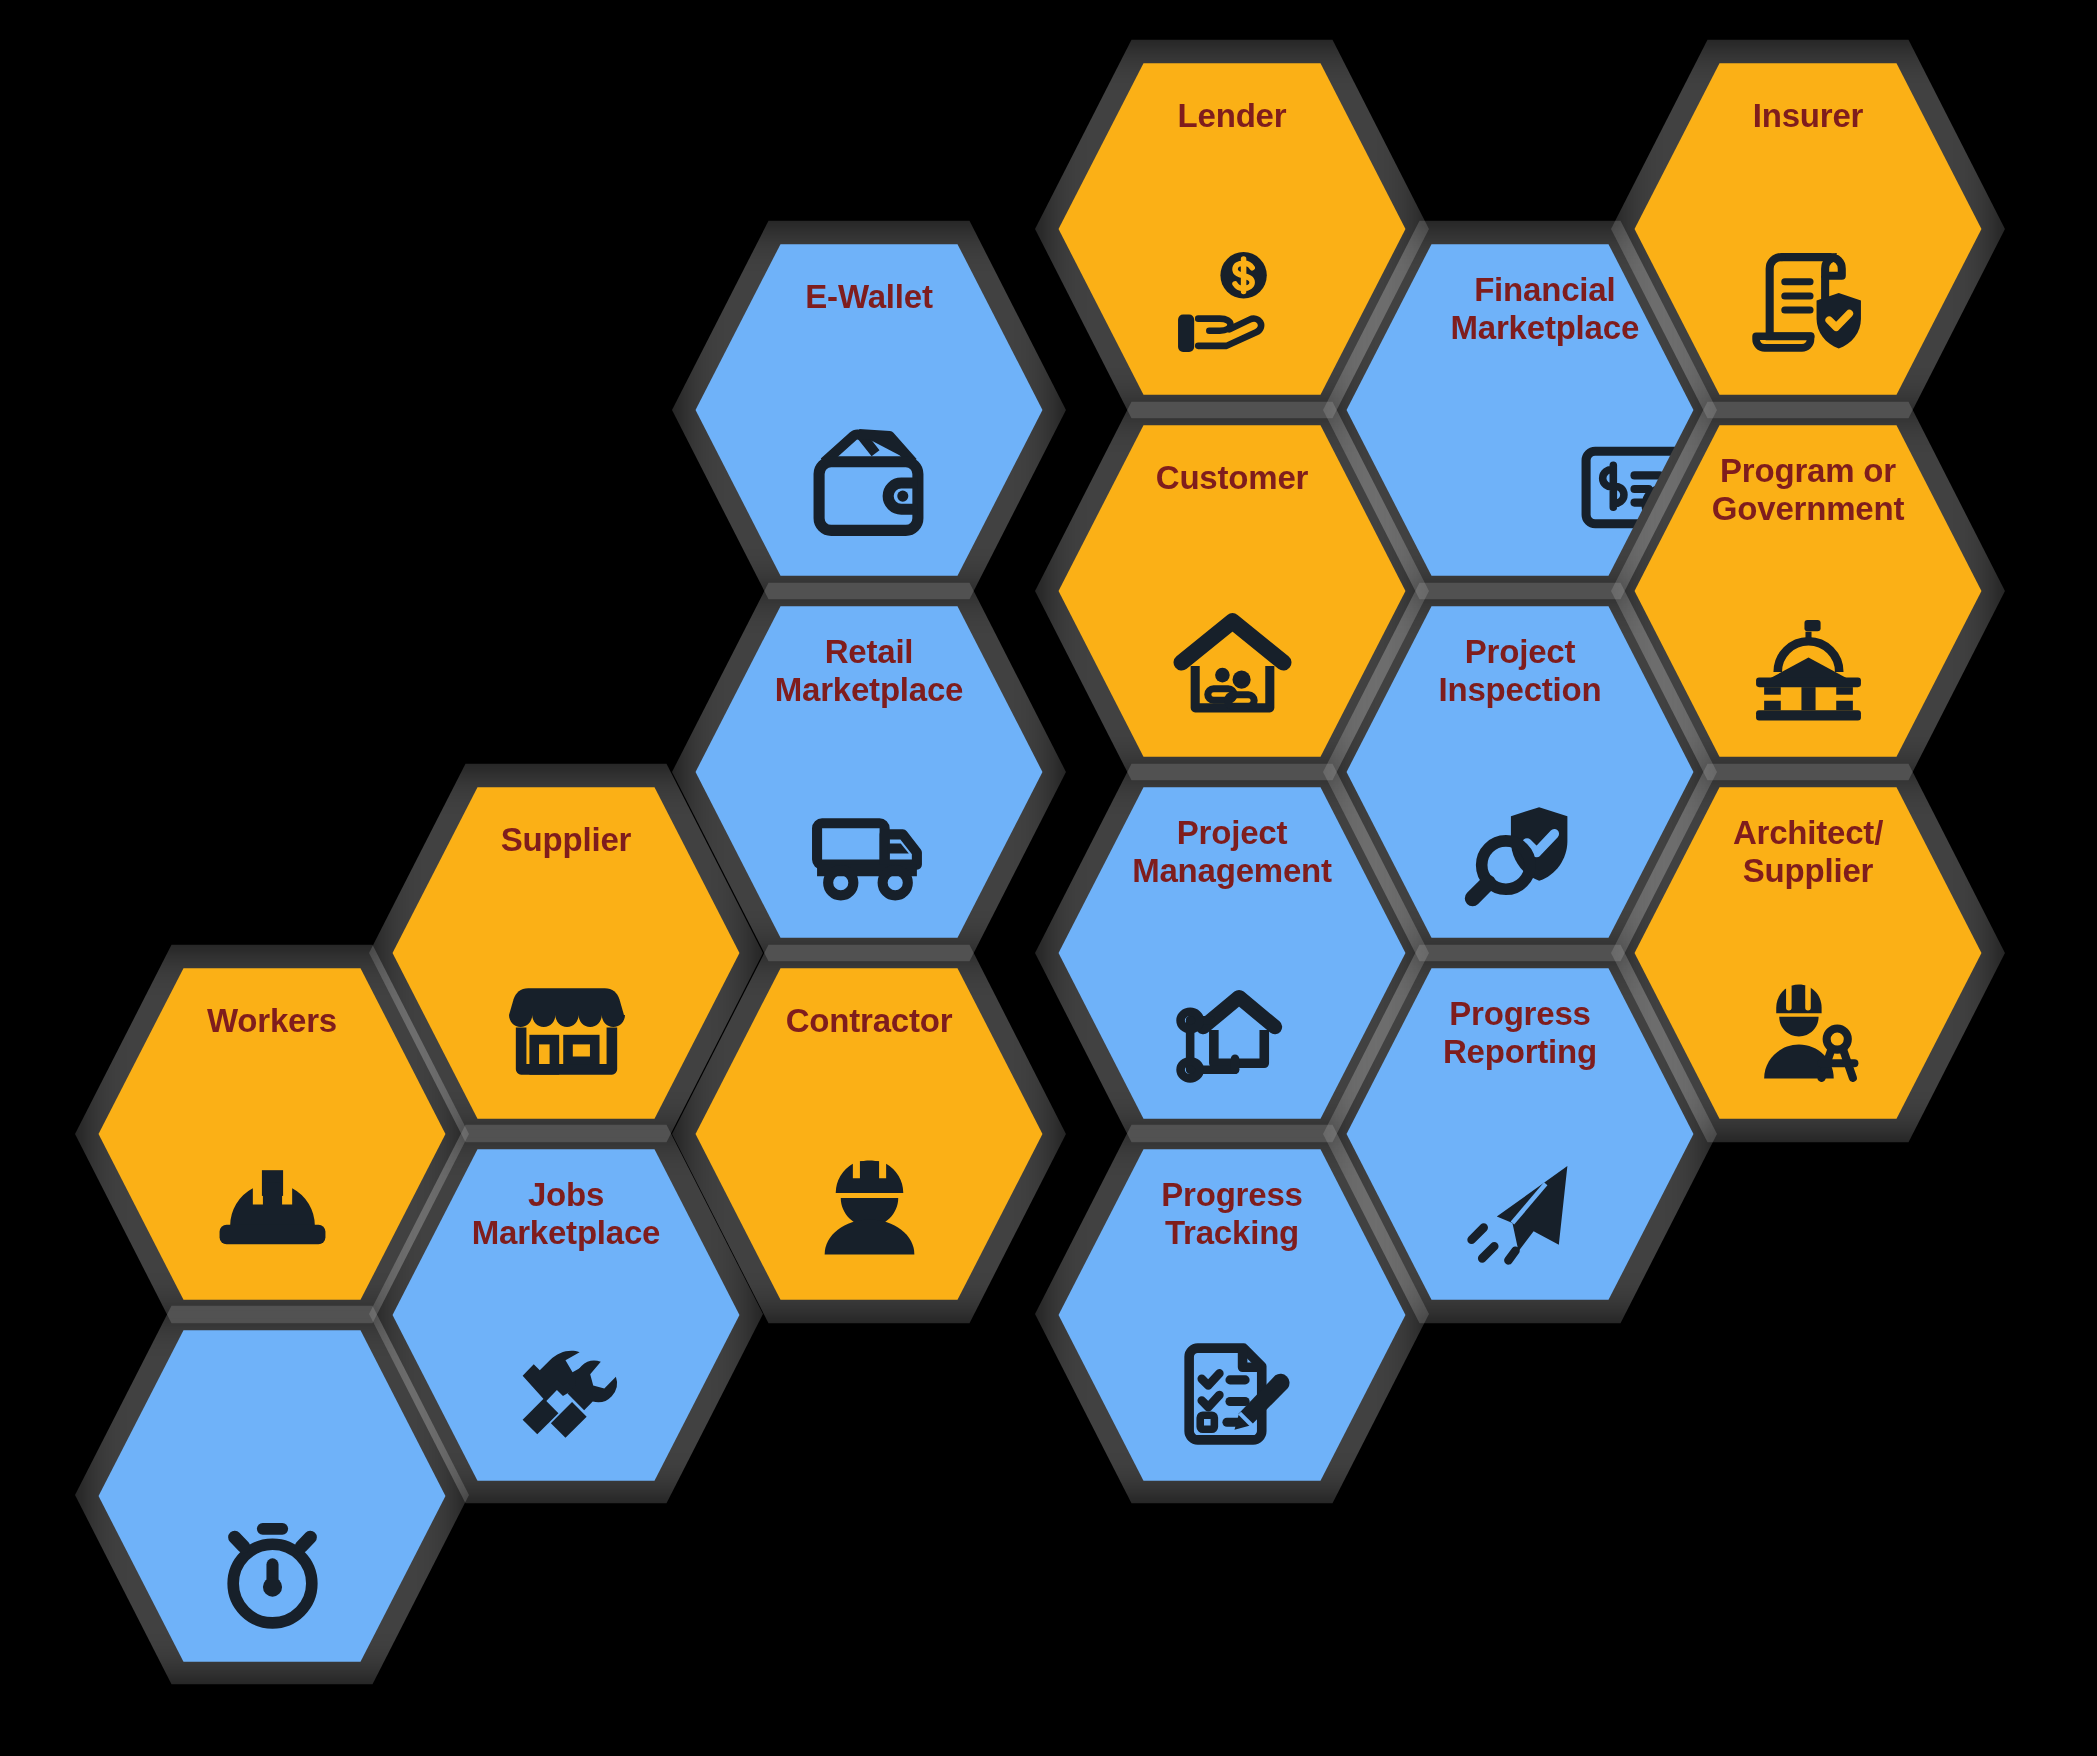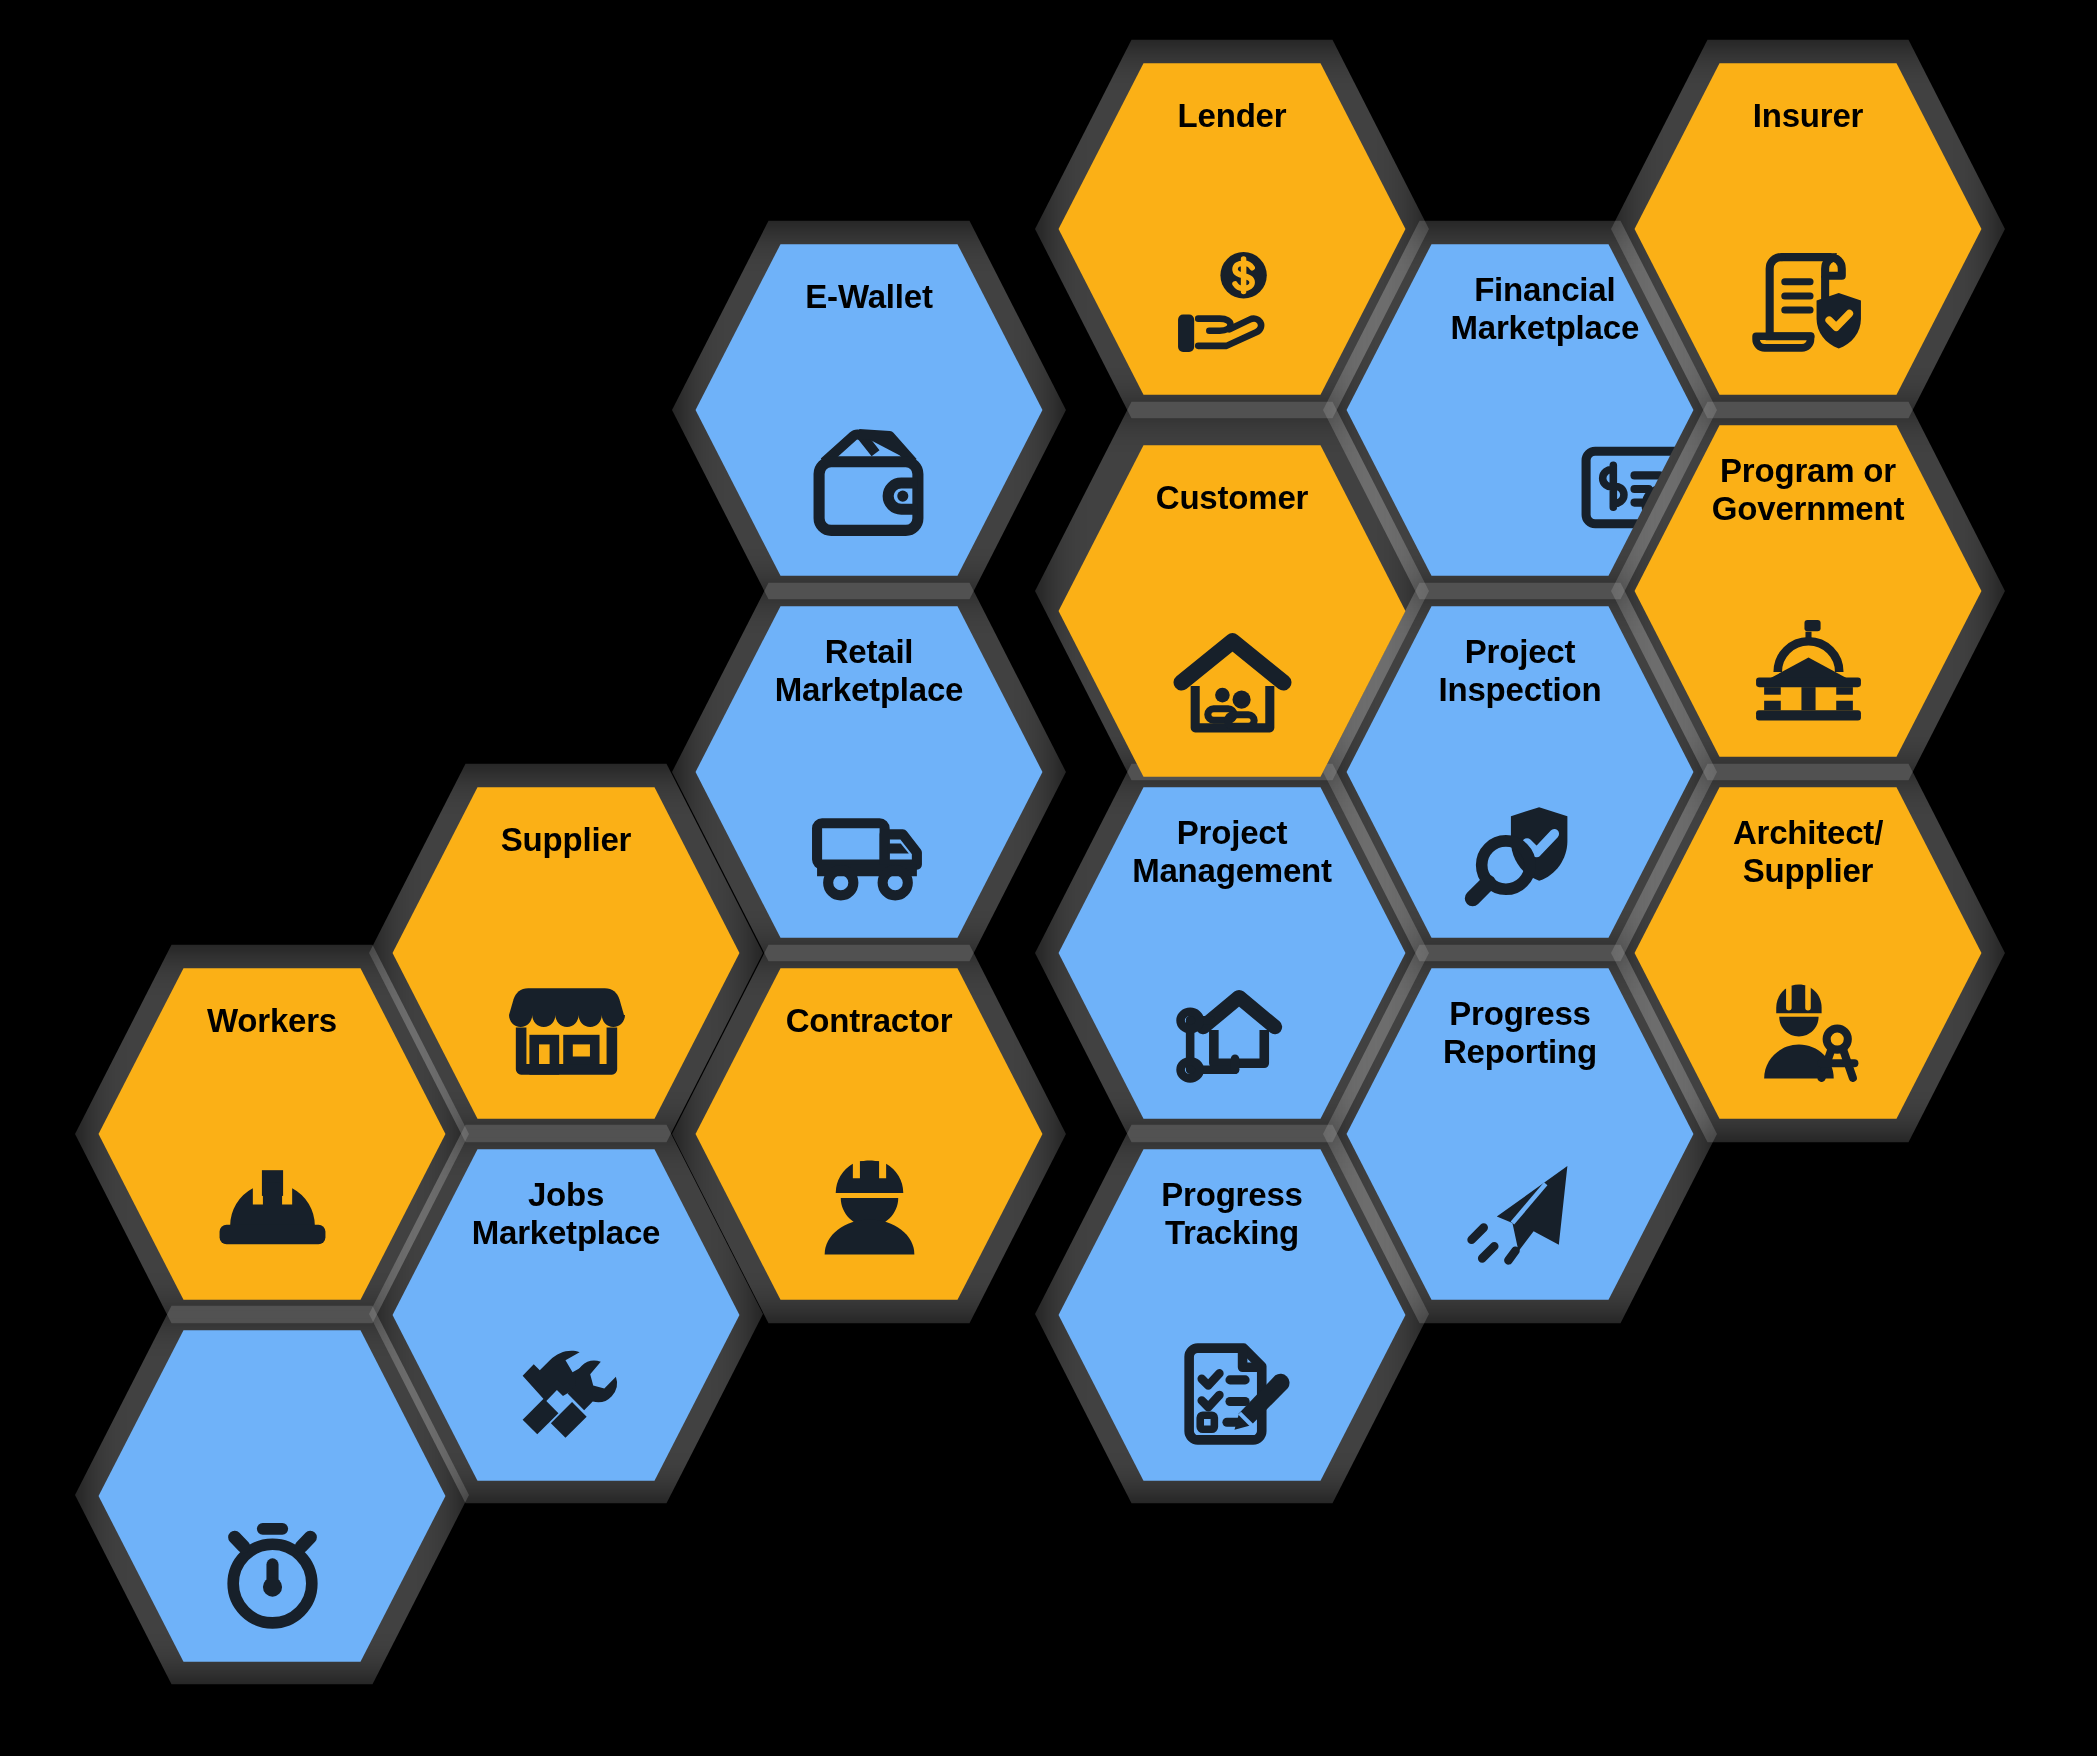--- a/index.html
+++ b/index.html
@@ -19,21 +19,21 @@
     box-sizing:border-box;
     padding-top:39px;
     -webkit-clip-path:polygon(25% 1.5%,75% 1.5%,99% 50%,75% 98.5%,25% 98.5%,1% 50%);
     clip-path:polygon(25% 1.5%,75% 1.5%,99% 50%,75% 98.5%,25% 98.5%,1% 50%);
     filter:drop-shadow(0 0 0 rgba(0,0,0,0));
   }
   .hex.orange{background:#FBB016;}
   .hex.blue{background:#6FB2F9;}
 
   .hex .label{
-    color:#000000;
+    color:#7f1d1d;
     font-weight:bold;
     font-size:33px;
     line-height:1.16;
     text-align:center;
     letter-spacing:-0.2px;
     width:86%;
     margin:0;
     white-space:pre-line;
   }
   .hex.two-line{padding-top:32px;}
@@ -132,21 +132,21 @@
             <rect x="2" y="4.4" width="20" height="14.4" rx="1.8" fill="none" stroke="#17202A" stroke-width="1.8"></rect>
             <path d="M7.4 8.1a1.7 1.7 0 1 0 0 3.3 1.7 1.7 0 1 1 0 3.3M7.4 7.2v8.3" fill="none" stroke="#17202A" stroke-width="1.5" stroke-linecap="round"></path>
             <rect x="10.8" y="8.4" width="6.6" height="1.6" rx=".8"></rect>
             <rect x="10.8" y="11.1" width="4.4" height="1.6" rx=".8"></rect>
             <rect x="10.8" y="13.8" width="3.1" height="1.6" rx=".8"></rect>
             <circle cx="17" cy="15.1" r="3.1" fill="#6FB2F9" stroke="#17202A" stroke-width="1.8"></circle>
             <path d="M14.9 17.6v4.2l2.1-1.3 2.1 1.3v-4.2z" fill="#17202A"></path>
           </svg>
         </div>
       </div>
-      <div class="hex orange" style="left: 1055px; top: 440px;">
+      <div class="hex orange" style="left: 1055px; top: 420px;">
         <div class="label">Customer</div>
         <div class="icon">
           <svg viewBox="0 0 24 24" fill="#17202A" xmlns="http://www.w3.org/2000/svg">
             <path d="M1.9 11.6 12 3.4l10.1 8.2" fill="none" stroke="#17202A" stroke-width="3.2" stroke-linecap="round" stroke-linejoin="round"></path>
             <path d="M4.6 12.3v8.3h14.8v-8.3" fill="none" stroke="#17202A" stroke-width="1.8" stroke-linejoin="round"></path>
             <circle cx="10" cy="14.1" r="1.45"></circle>
             <circle cx="13.8" cy="15" r="1.8"></circle>
             <rect x="7.1" y="16.8" width="5.2" height="2.3" rx="1.15" fill="none" stroke="#17202A" stroke-width="1.4"></rect>
             <rect x="11" y="18" width="5.3" height="2.3" rx="1.15" fill="none" stroke="#17202A" stroke-width="1.4"></rect>
           </svg>

